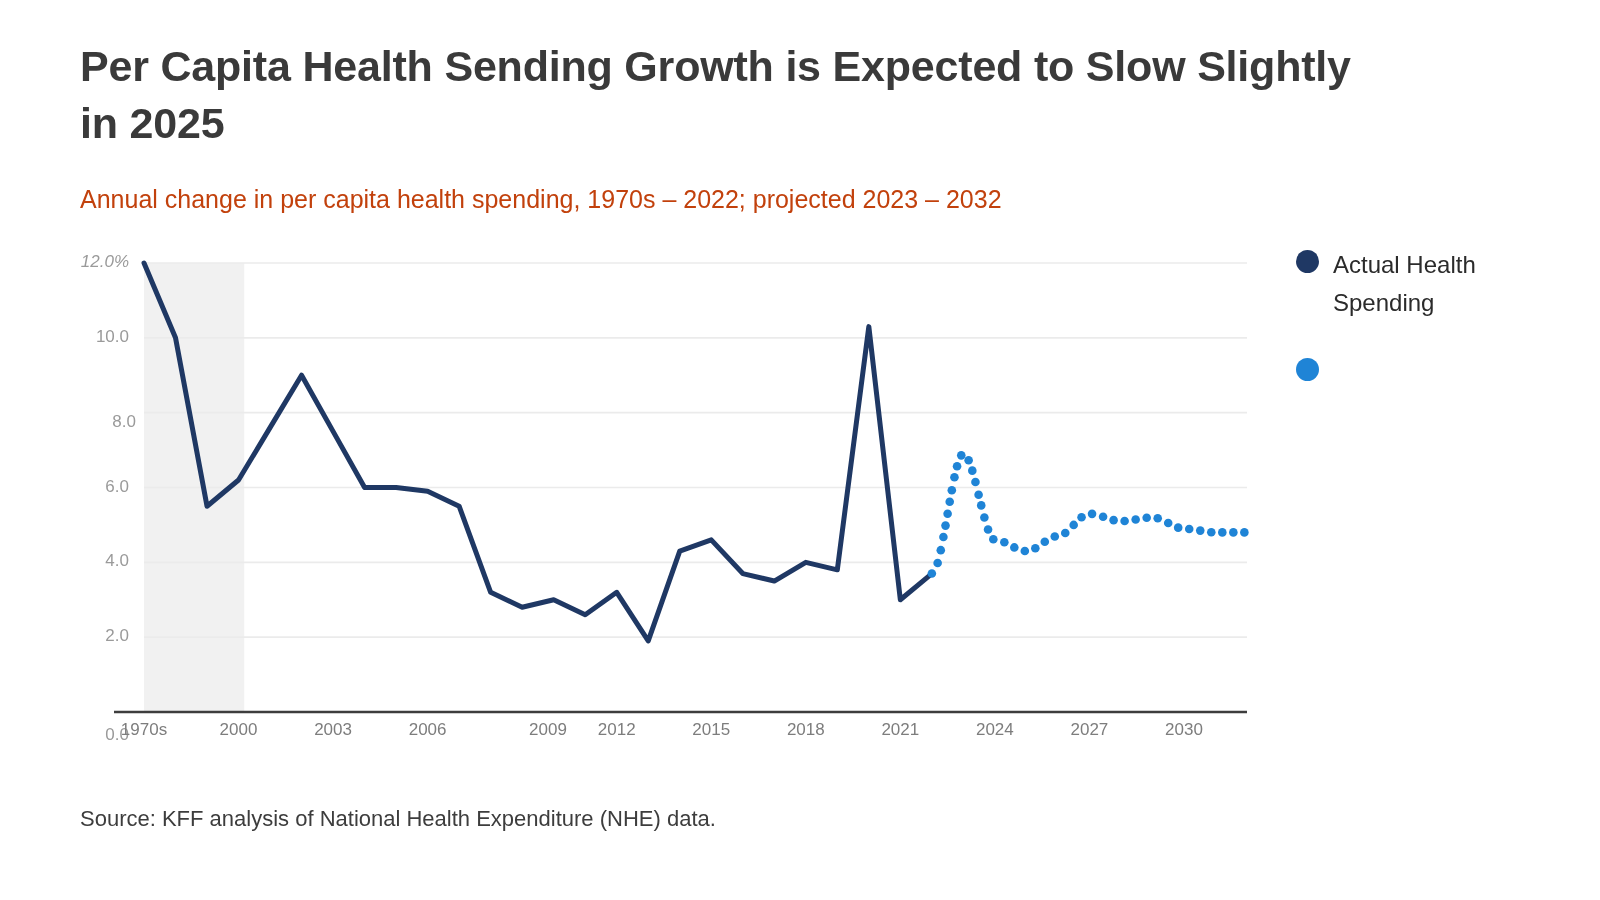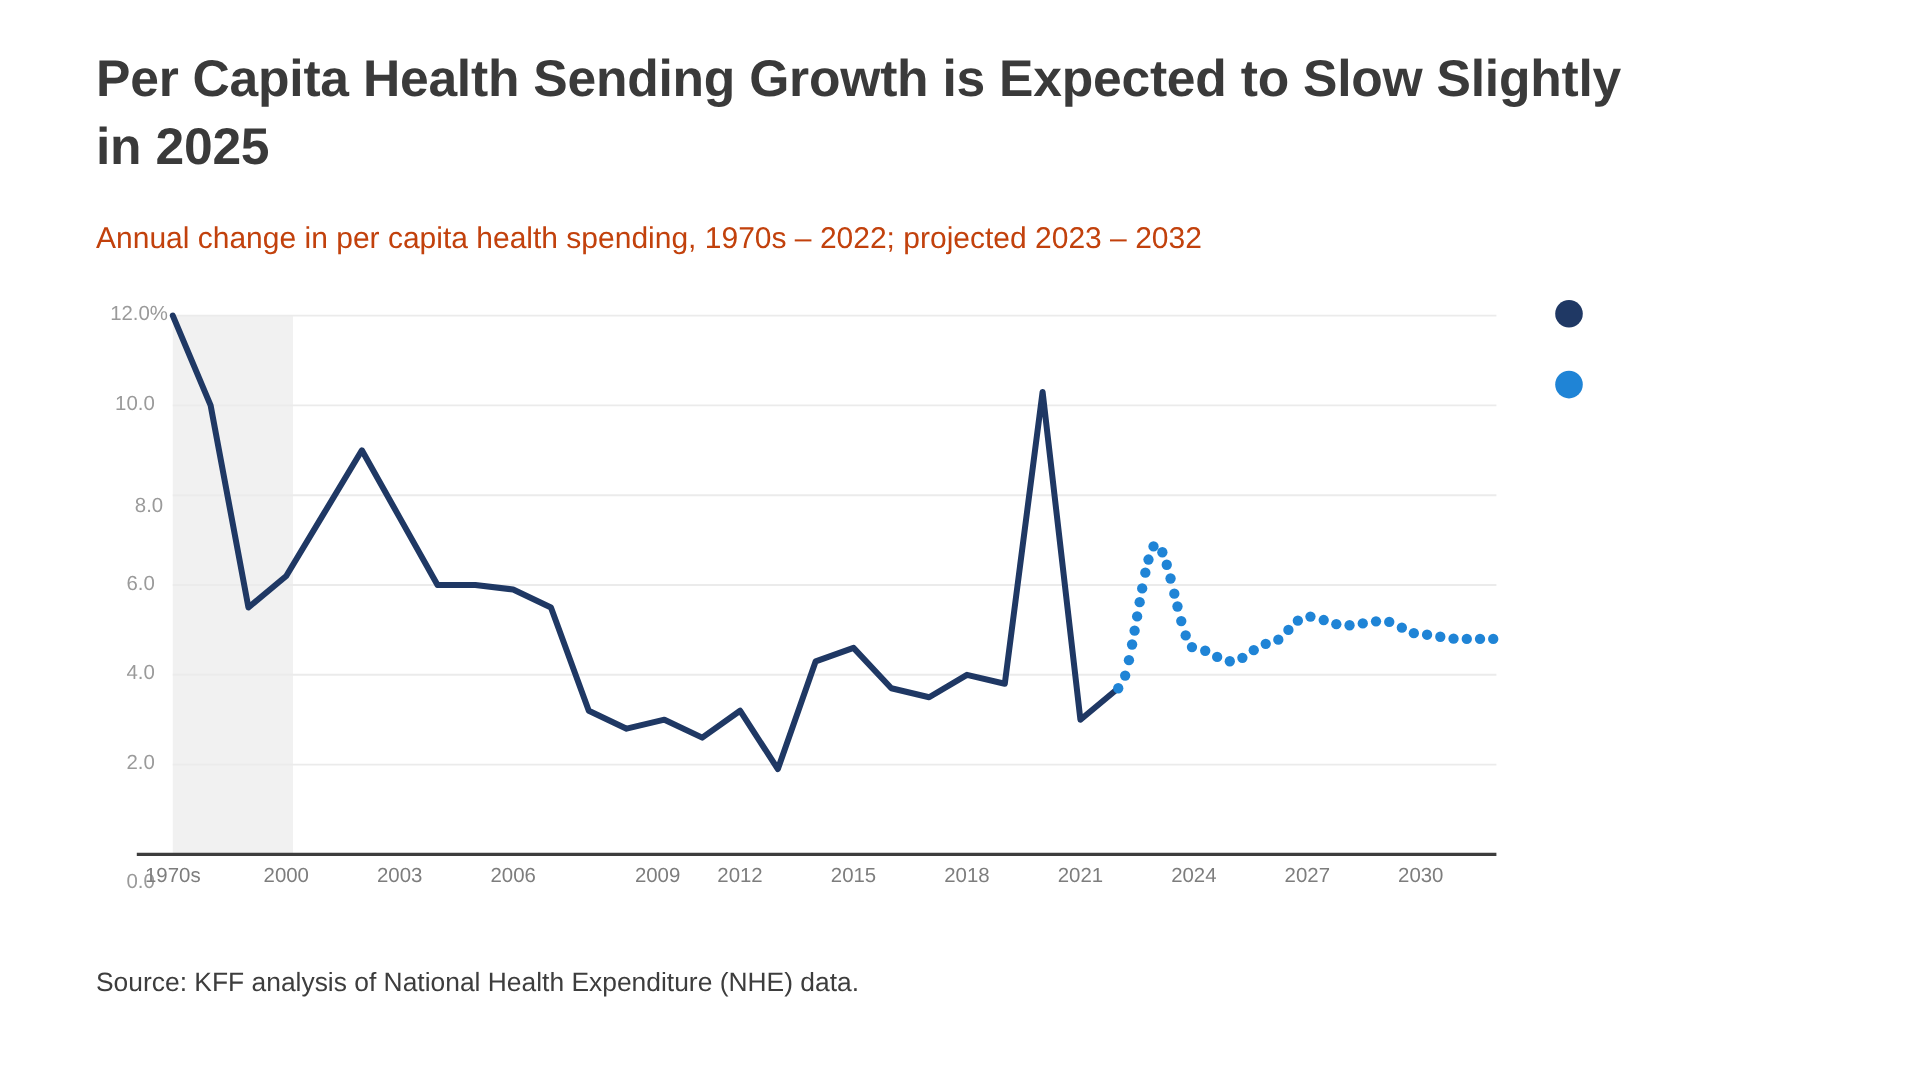--- a/index.html
+++ b/index.html
@@ -127,38 +127,39 @@
           <circle cx="1233.3438095238096" cy="532.4" r="4.3" fill="#1f84d6"></circle>
           <circle cx="1244.3738095238095" cy="532.4" r="4.3" fill="#1f84d6"></circle>
         </g>
       </svg>
   <div class="ytick" style="left: 49px; top: 701px; margin-top: 24px;">0.0</div>
       <div class="ytick" style="left: 49px; top: 626.167px;">2.0</div>
       <div class="ytick" style="left: 49px; top: 551.333px;">4.0</div>
       <div class="ytick" style="left: 49px; top: 476.5px;">6.0</div>
       <div class="ytick" style="left: 56px; top: 401.667px; margin-top: 10px;">8.0</div>
       <div class="ytick" style="left: 49px; top: 326.833px;">10.0</div>
-      <div class="ytick" style="left: 60px; top: 252px;">12.0%</div>
+      <div class="ytick" style="left: 49px; top: 252px; font-style: italic;">12.0%</div>
       <div class="xtick" style="left: 99px;">1970s</div>
       <div class="xtick" style="left: 193.543px;">2000</div>
       <div class="xtick" style="left: 288.086px;">2003</div>
       <div class="xtick" style="left: 382.629px;">2006</div>
       <div class="xtick" style="left: 503px;">2009</div>
       <div class="xtick" style="left: 571.714px;">2012</div>
       <div class="xtick" style="left: 666.257px;">2015</div>
       <div class="xtick" style="left: 760.8px;">2018</div>
       <div class="xtick" style="left: 855.343px;">2021</div>
       <div class="xtick" style="left: 949.886px;">2024</div>
       <div class="xtick" style="left: 1044.43px;">2027</div>
       <div class="xtick" style="left: 1138.97px;">2030</div>
     </div>
 
   <div id="legend">
     <div class="legend-item">
       <span class="legend-dot" style="background: rgb(31, 56, 100);"></span>
+      <span class="legend-label">Actual Health Spending</span>
     </div>
     <div class="legend-item">
       <span class="legend-dot" style="background: rgb(31, 132, 214);"></span>
     </div>
   </div>
 
   <div class="source">Source: KFF analysis of National Health Expenditure (NHE) data.</div>
 
 
 </div>

